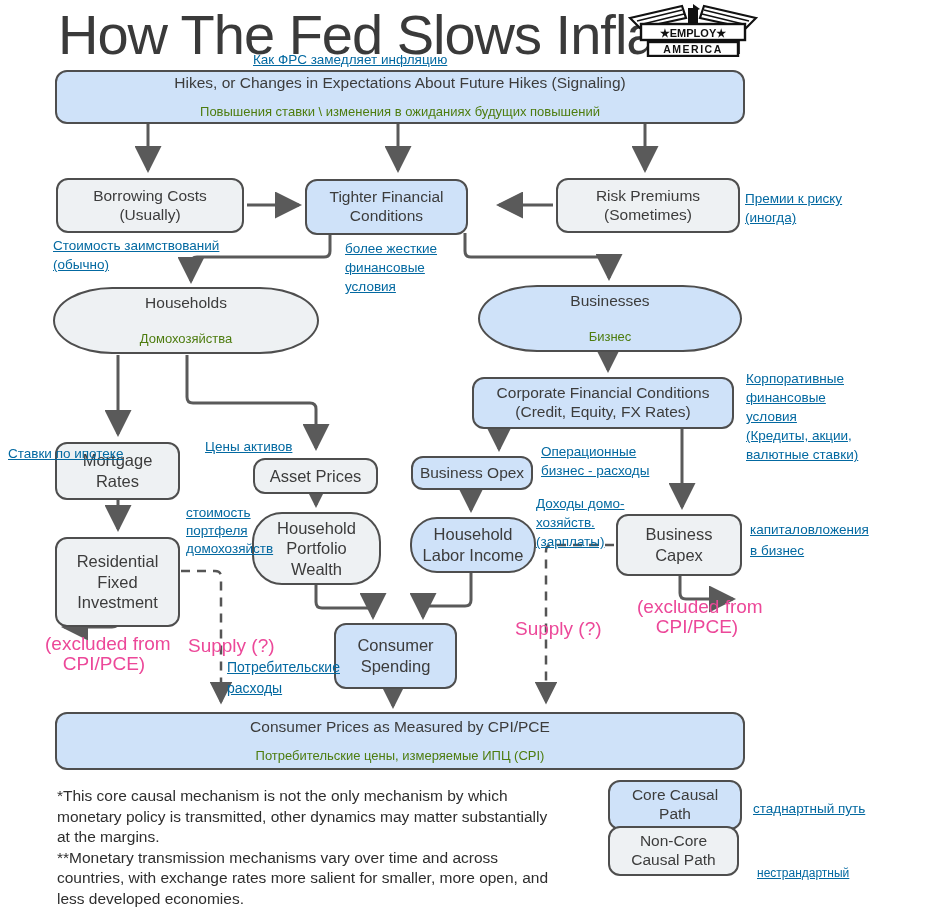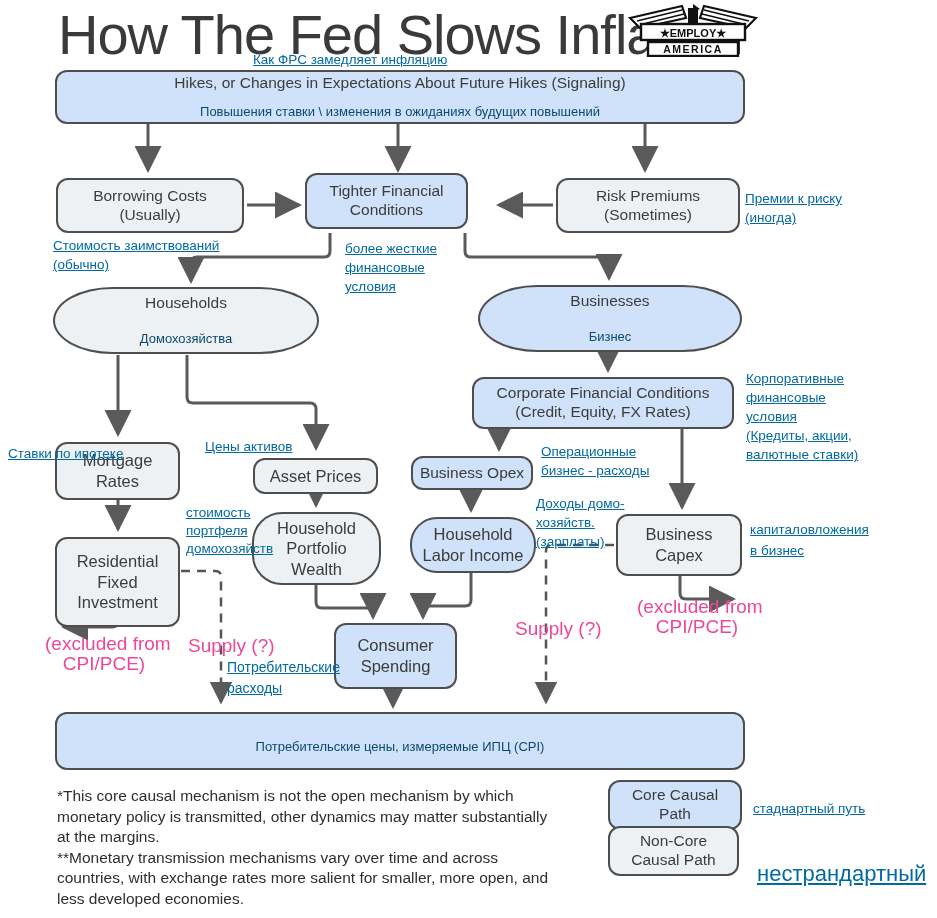--- a/index.html
+++ b/index.html
@@ -8,21 +8,21 @@
   .title{position:absolute;left:58px;top:2px;font-size:56px;color:#3a3a3a;
          letter-spacing:-1px;white-space:nowrap;font-weight:400;}
   svg.wires{position:absolute;left:0;top:0;}
   .conn{fill:none;stroke:#5a5a5a;stroke-width:3;}
   .dash{fill:none;stroke:#555;stroke-width:2.5;stroke-dasharray:9 7;}
   .node{position:absolute;box-sizing:border-box;border:2.5px solid #4e4e4e;border-radius:12px;
         display:flex;flex-direction:column;align-items:center;justify-content:center;
         text-align:center;color:#3c3c3c;}
   .node .en{font-size:15.5px;line-height:1.22;}
   .node.mid .en{font-size:16.5px;line-height:1.25;}
-  .node .ru{color:#0c4a6e;font-size:13px;line-height:1.15;margin-top:12px;}
+  .node .ru{color:#4d7c0f;font-size:13px;line-height:1.15;margin-top:12px;}
   .blue{background:#cfe2f9;}
   .gray{background:#eef1f3;}
   .pill{border-radius:60px / 34px;gap:8px;}
   .r30{border-radius:30px;}
   .r27{border-radius:27px;}
   .ann{position:absolute;color:#0369a1;font-size:13.5px;line-height:19px;white-space:nowrap;text-decoration:underline;}
   .blk{position:absolute;color:#ec4899;font-size:19px;line-height:20px;white-space:nowrap;}
   .center{text-align:center;}
   .footnotes{position:absolute;left:57px;top:786px;width:505px;font-size:15.5px;
              line-height:20.5px;color:#2e2e2e;}
@@ -85,21 +85,21 @@
 
   <div class="node blue" style="left:55px;top:70px;width:690px;height:54px">
     <div class="en">Hikes, or Changes in Expectations About Future Hikes (Signaling)</div>
     <div class="ru">Повышения ставки \ изменения в ожиданиях будущих повышений</div>
   </div>
 
   <div class="node gray" style="left:56px;top:178px;width:188px;height:55px">
     <div class="en">Borrowing Costs<br>(Usually)</div>
   </div>
 
-  <div class="node blue" style="left:305px;top:173px;width:163px;height:56px">
+  <div class="node blue" style="left:305px;top:179px;width:163px;height:56px">
     <div class="en">Tighter Financial<br>Conditions</div>
   </div>
 
   <div class="node gray" style="left:556px;top:178px;width:184px;height:55px">
     <div class="en">Risk Premiums<br>(Sometimes)</div>
   </div>
 
   <div class="node gray pill" style="left:53px;top:287px;width:266px;height:67px">
     <div class="en">Households</div>
     <div class="ru">Домохозяйства</div>
@@ -140,20 +140,21 @@
 
   <div class="node gray mid" style="left:616px;top:514px;width:126px;height:62px">
     <div class="en">Business<br>Capex</div>
   </div>
 
   <div class="node blue mid" style="left:334px;top:623px;width:123px;height:66px">
     <div class="en">Consumer<br>Spending</div>
   </div>
 
   <div class="node blue" style="left:55px;top:712px;width:690px;height:58px">
+    <div class="en">Consumer Prices as Measured by CPI/PCE</div>
     <div class="ru">Потребительские цены, измеряемые ИПЦ (CPI)</div>
   </div>
 
   <div class="node blue" style="left:608px;top:780px;width:134px;height:50px">
     <div class="en">Core Causal<br>Path</div>
   </div>
   <div class="node gray" style="left:608px;top:826px;width:131px;height:50px">
     <div class="en">Non-Core<br>Causal Path</div>
   </div>
 
@@ -162,25 +163,25 @@
   <div class="ann" style="left:745px;top:189px">Премии к риску<br>(иногда)</div>
   <div class="ann" style="left:746px;top:369px">Корпоративные<br>финансовые<br>условия<br>(Кредиты, акции,<br>валютные ставки)</div>
   <div class="ann" style="left:8px;top:444px">Ставки по ипотеке</div>
   <div class="ann" style="left:205px;top:437px">Цены активов</div>
   <div class="ann" style="left:541px;top:442px">Операционные<br>бизнес - расходы</div>
   <div class="ann" style="left:536px;top:494px">Доходы домо-<br>хозяйств.<br>(зарплаты)</div>
   <div class="ann" style="left:750px;top:519px;line-height:21px">капиталовложения<br>в бизнес</div>
   <div class="ann" style="left:186px;top:504px;line-height:18px">стоимость<br>портфеля<br>домохозяйств</div>
   <div class="ann" style="left:227px;top:657px;font-size:14px;line-height:21px">Потребительские<br>расходы</div>
   <div class="ann" style="left:753px;top:799px">стаднартный путь</div>
-  <div class="ann" style="left:757px;top:864px;font-size:22px">нестрандартный</div>
+  <div class="ann" style="left:757px;top:864px;font-size:12px">нестрандартный</div>
 
   <div class="blk center" style="left:45px;top:634px;width:118px">(excluded from<br>CPI/PCE)</div>
   <div class="blk center" style="left:637px;top:597px;width:120px">(excluded from<br>CPI/PCE)</div>
   <div class="blk" style="left:188px;top:636px">Supply (?)</div>
   <div class="blk" style="left:515px;top:619px">Supply (?)</div>
 
   <div class="footnotes">
-    <p>*This core causal mechanism is not the open mechanism by which monetary policy is transmitted, other dynamics may matter substantially at the margins.</p>
+    <p>*This core causal mechanism is not the only mechanism by which monetary policy is transmitted, other dynamics may matter substantially at the margins.</p>
     <p>**Monetary transmission mechanisms vary over time and across countries, with exchange rates more salient for smaller, more open, and less developed economies.</p>
   </div>
 
 </div>
 
 </body></html>

